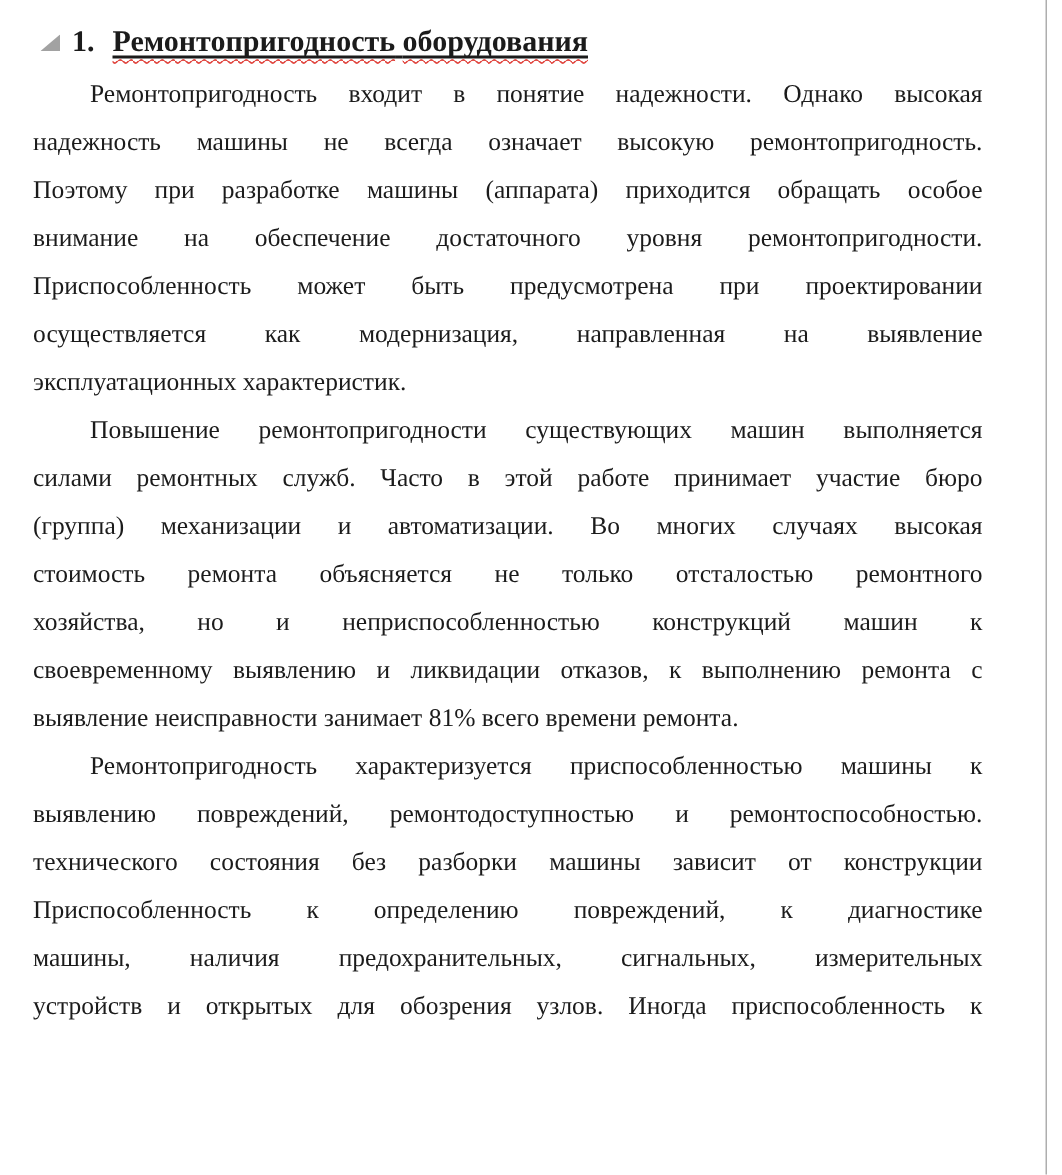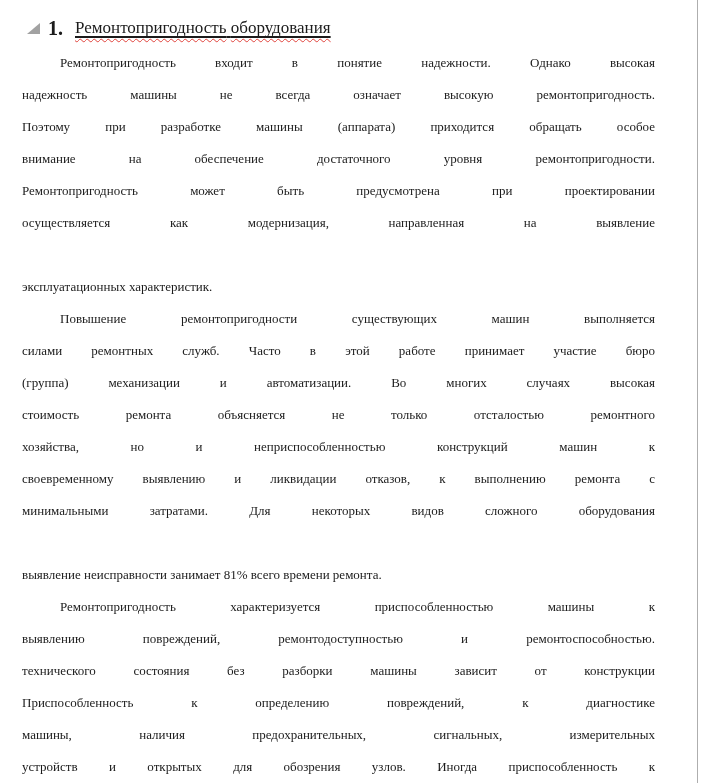--- a/index.html
+++ b/index.html
@@ -44,51 +44,50 @@
     flex: 0 0 auto;
     cursor: pointer;
   }
   .h-number {
     font-size: 20px;
     font-weight: bold;
     margin-right: 12px;
     white-space: nowrap;
   }
   .h-title {
-    font-size: 17px;
-    font-weight: normal;
+    font-size: 20px;
+    font-weight: bold;
     text-decoration: underline;
     text-decoration-thickness: 1.5px;
     text-underline-offset: 3px;
     white-space: nowrap;
   }
   .h-title .misspelled {
     text-decoration: underline wavy #e0433c;
     text-decoration-thickness: 1px;
     text-underline-offset: 5px;
     text-decoration-skip-ink: none;
   }
   
   .textblock {
-    font-size: 13px;
+    font-size: 17px;
   }
   .line {
     line-height: 32px;
     height: 32px;
     text-align: justify;
     text-align-last: justify;
     white-space: normal;
     overflow: visible;
   }
   .line.first {
     text-indent: 38px;
   }
   .line.lastline {
     text-align-last: left;
-    margin-top: 32px;
   }
 </style>
 </head>
 <body>
 
 <div class="doc">
 
   <div class="heading-row">
     <svg class="collapse-tri" viewBox="0 0 13 11">
       <polygon points="13,0 13,11 0,11" fill="#a2a2a2"></polygon>
@@ -96,31 +95,30 @@
     <span class="h-number">1.</span>
     <span class="h-title"><span class="misspelled">Ремонтопригодность</span> <span class="misspelled">оборудования</span></span>
   </div>
 
   <div class="textblock">
 
     <div class="line first">Ремонтопригодность входит в понятие надежности. Однако высокая</div>
     <div class="line">надежность машины не всегда означает высокую ремонтопригодность.</div>
     <div class="line">Поэтому при разработке машины (аппарата) приходится обращать особое</div>
     <div class="line">внимание на обеспечение достаточного уровня ремонтопригодности.</div>
-    <div class="line">Ремонтопригодность может быть предусмотрена при проектировании</div>
+    <div class="line">Приспособленность может быть предусмотрена при проектировании</div>
     <div class="line">осуществляется как модернизация, направленная на выявление</div>
     <div class="line lastline">эксплуатационных характеристик.</div>
 
     <div class="line first">Повышение ремонтопригодности существующих машин выполняется</div>
     <div class="line">силами ремонтных служб. Часто в этой работе принимает участие бюро</div>
     <div class="line">(группа) механизации и автоматизации. Во многих случаях высокая</div>
     <div class="line">стоимость ремонта объясняется не только отсталостью ремонтного</div>
     <div class="line">хозяйства, но и неприспособленностью конструкций машин к</div>
     <div class="line">своевременному выявлению и ликвидации отказов, к выполнению ремонта с</div>
-    <div class="line">минимальными затратами. Для некоторых видов сложного оборудования</div>
     <div class="line lastline">выявление неисправности занимает 81% всего времени ремонта.</div>
 
     <div class="line first">Ремонтопригодность характеризуется приспособленностью машины к</div>
     <div class="line">выявлению повреждений, ремонтодоступностью и ремонтоспособностью.</div>
     <div class="line">технического состояния без разборки машины зависит от конструкции</div>
     <div class="line">Приспособленность к определению повреждений, к диагностике</div>
     <div class="line">машины, наличия предохранительных, сигнальных, измерительных</div>
     <div class="line">устройств и открытых для обозрения узлов. Иногда приспособленность к</div>
   </div>
 

